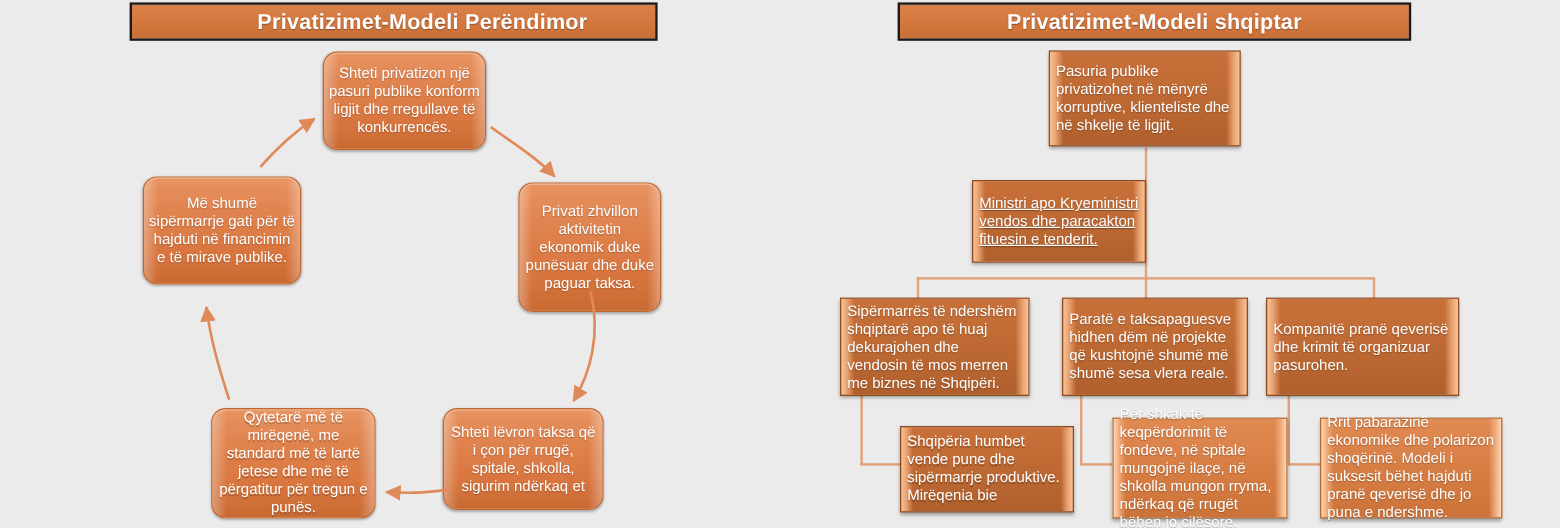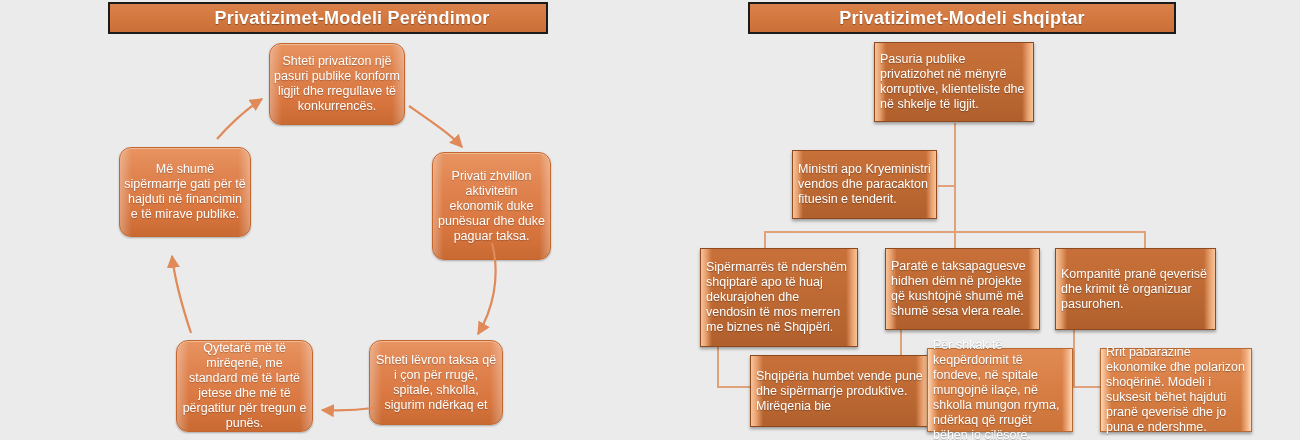--- a/index.html
+++ b/index.html
@@ -119,37 +119,37 @@
   <div class="ln lnh" style="left:717px;top:386px;width:33px;"></div>
   <div class="ln lnv" style="left:900px;top:330px;height:57px;"></div>
   <div class="ln lnh" style="left:900px;top:386px;width:27px;"></div>
   <div class="ln lnv" style="left:1073px;top:330px;height:57px;"></div>
   <div class="ln lnh" style="left:1073px;top:386px;width:27px;"></div>
 
   <div class="sbox" style="left:874px;top:42px;width:160px;height:80px;">
     <span>Pasuria publike privatizohet në mënyrë korruptive, klienteliste dhe në shkelje të ligjit.</span>
   </div>
 
-  <div class="sbox" style="left:792px;top:150px;width:145px;height:69px;">
+  <div class="sbox" style="left:810px;top:150px;width:145px;height:69px;text-decoration:underline;">
     <span>Ministri apo Kryeministri vendos dhe paracakton fituesin e tenderit.</span>
   </div>
 
-  <div class="sbox" style="left:700px;top:248px;width:158px;height:99px;">
+  <div class="sbox" style="left:700px;top:248px;width:158px;height:82px;">
     <span>Sipërmarrës të ndershëm shqiptarë apo të huaj dekurajohen dhe vendosin të mos merren me biznes në Shqipëri.</span>
   </div>
 
   <div class="sbox" style="left:885px;top:248px;width:155px;height:82px;">
     <span>Paratë e taksapaguesve hidhen dëm në projekte që kushtojnë shumë më shumë sesa vlera reale.</span>
   </div>
 
   <div class="sbox" style="left:1055px;top:248px;width:161px;height:82px;">
     <span>Kompanitë pranë qeverisë dhe krimit të organizuar pasurohen.</span>
   </div>
 
-  <div class="sbox" style="left:750px;top:355px;width:179px;height:72px;">
+  <div class="sbox" style="left:750px;top:355px;width:145px;height:72px;">
     <span>Shqipëria humbet vende pune dhe sipërmarrje produktive. Mirëqenia bie</span>
   </div>
 
   <div class="sbox light" style="left:927px;top:348px;width:146px;height:84px;">
     <span>Për shkak të keqpërdorimit të fondeve, në spitale mungojnë ilaçe, në shkolla mungon rryma, ndërkaq që rrugët bëhen jo cilësore.</span>
   </div>
 
   <div class="sbox light" style="left:1100px;top:348px;width:152px;height:84px;">
     <span>Rrit pabarazinë ekonomike dhe polarizon shoqërinë. Modeli i suksesit bëhet hajduti pranë qeverisë dhe jo puna e ndershme.</span>
   </div>

